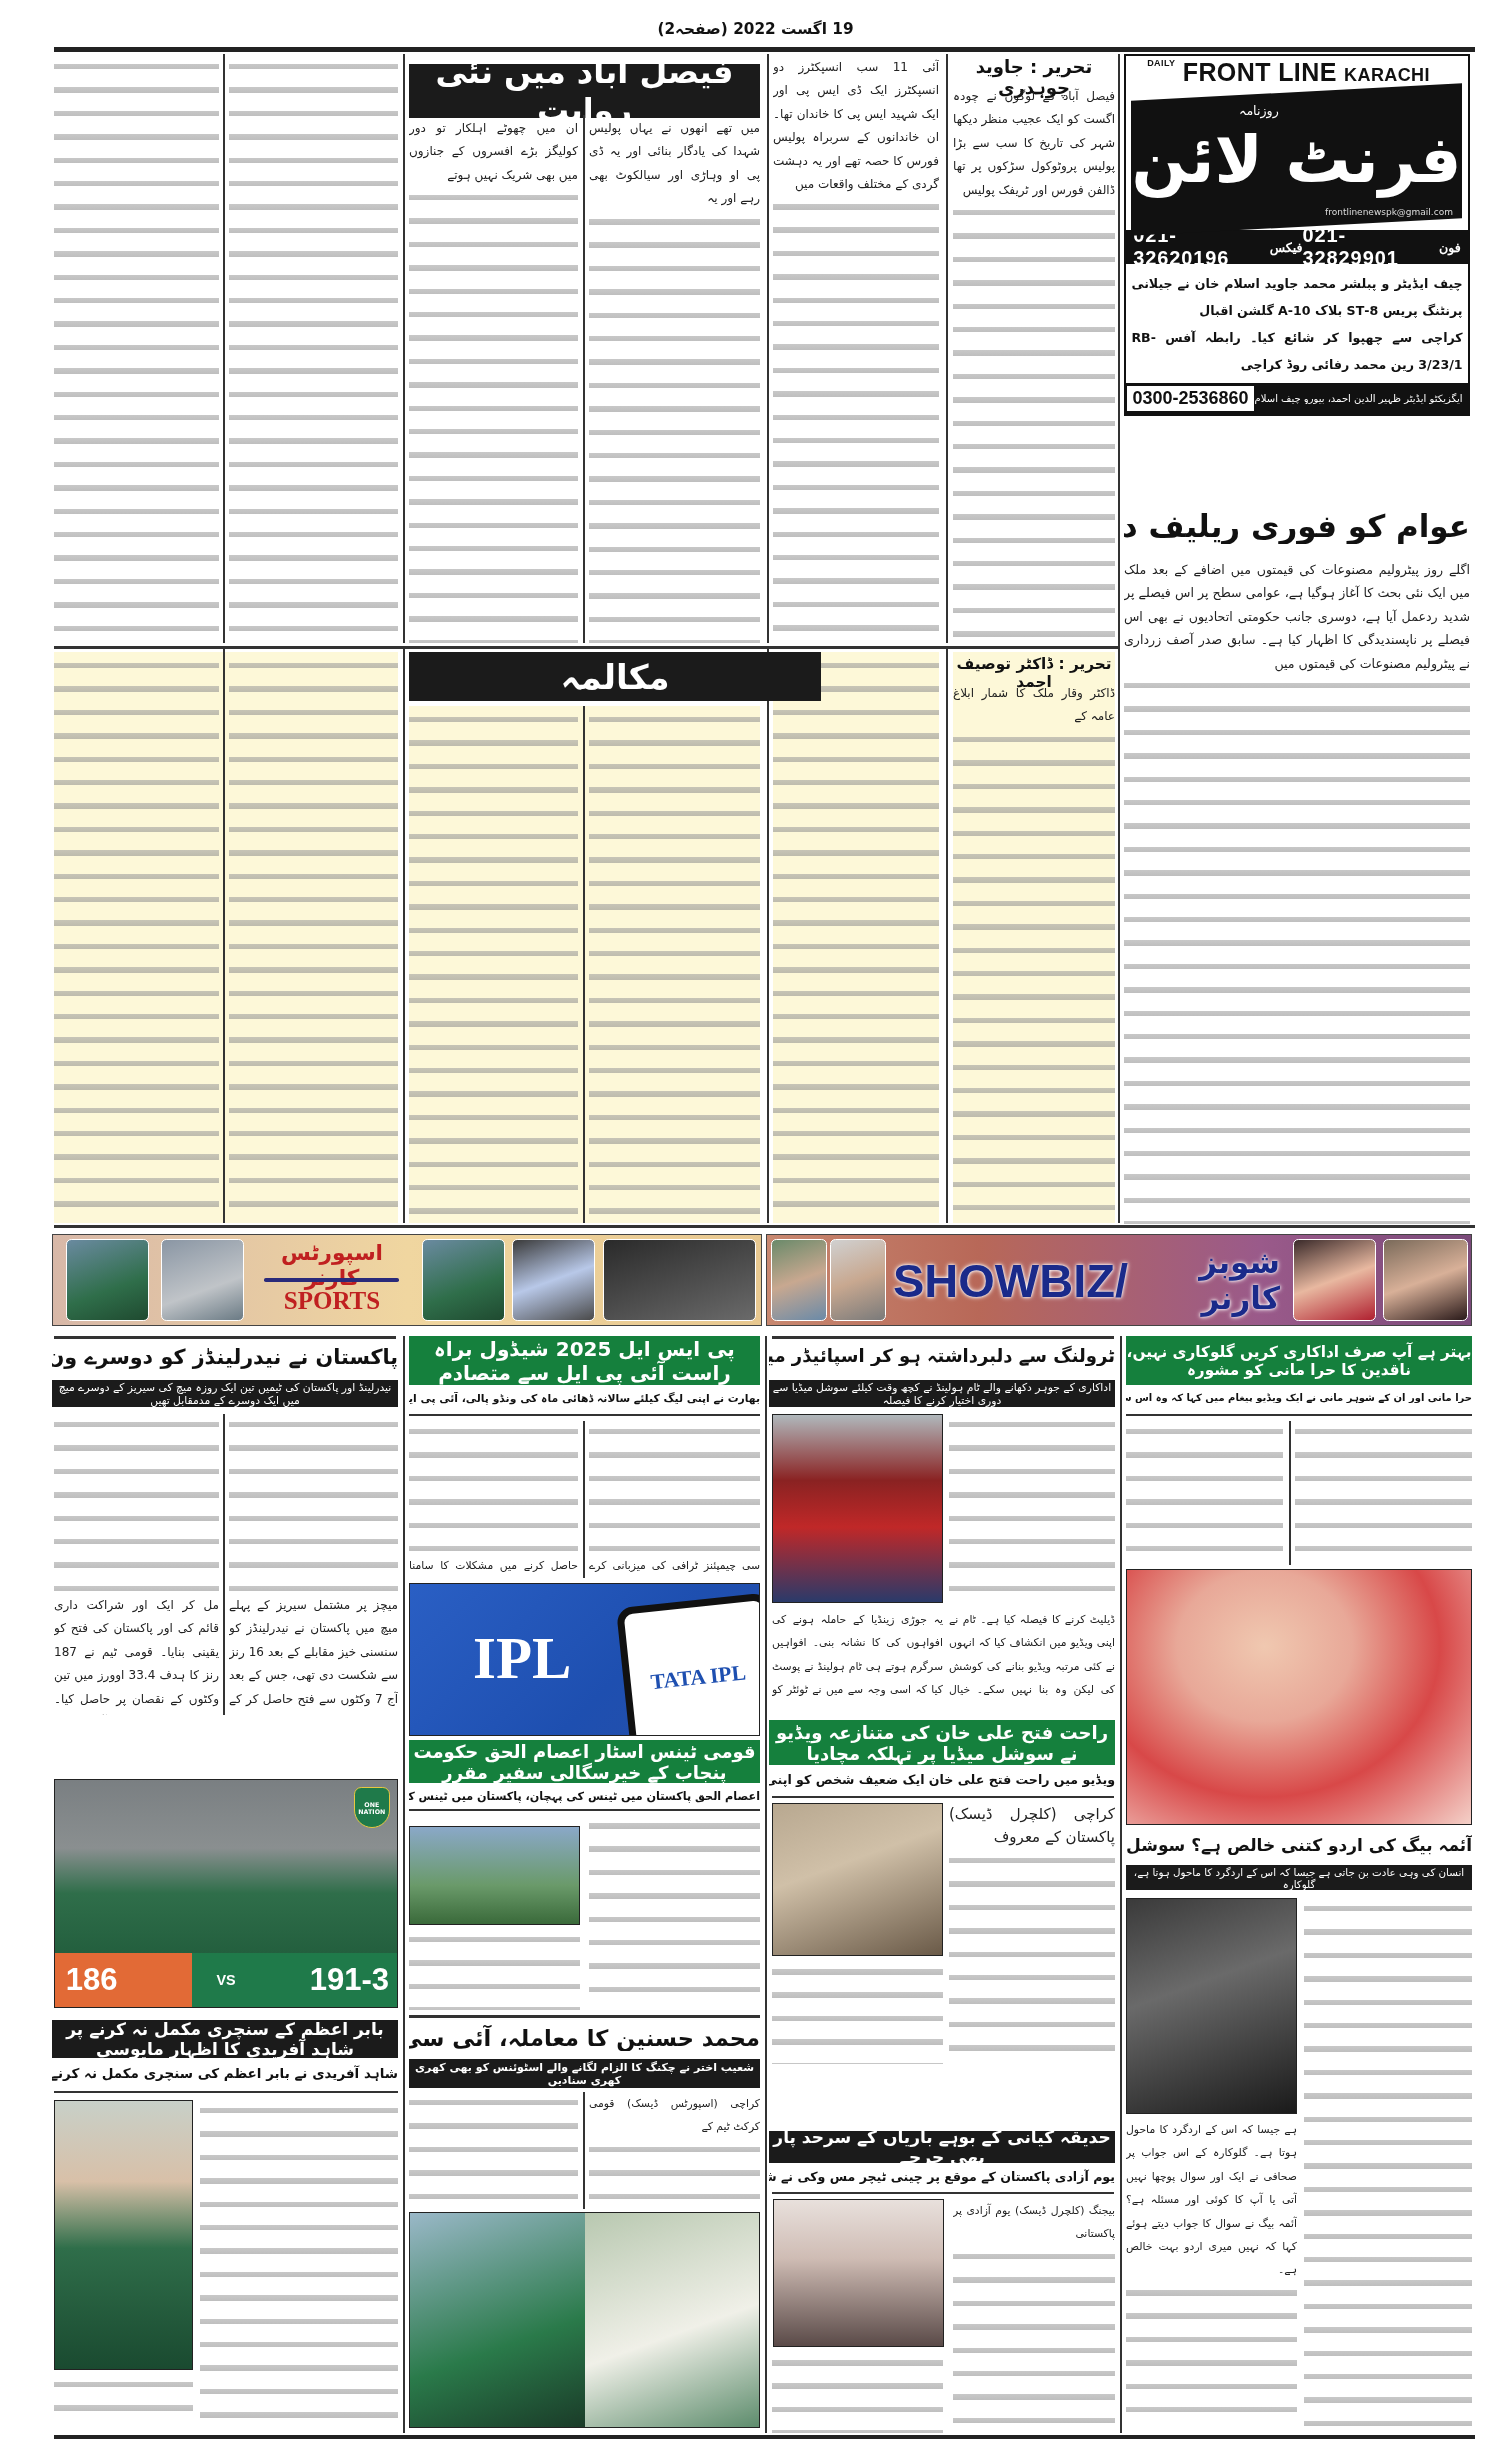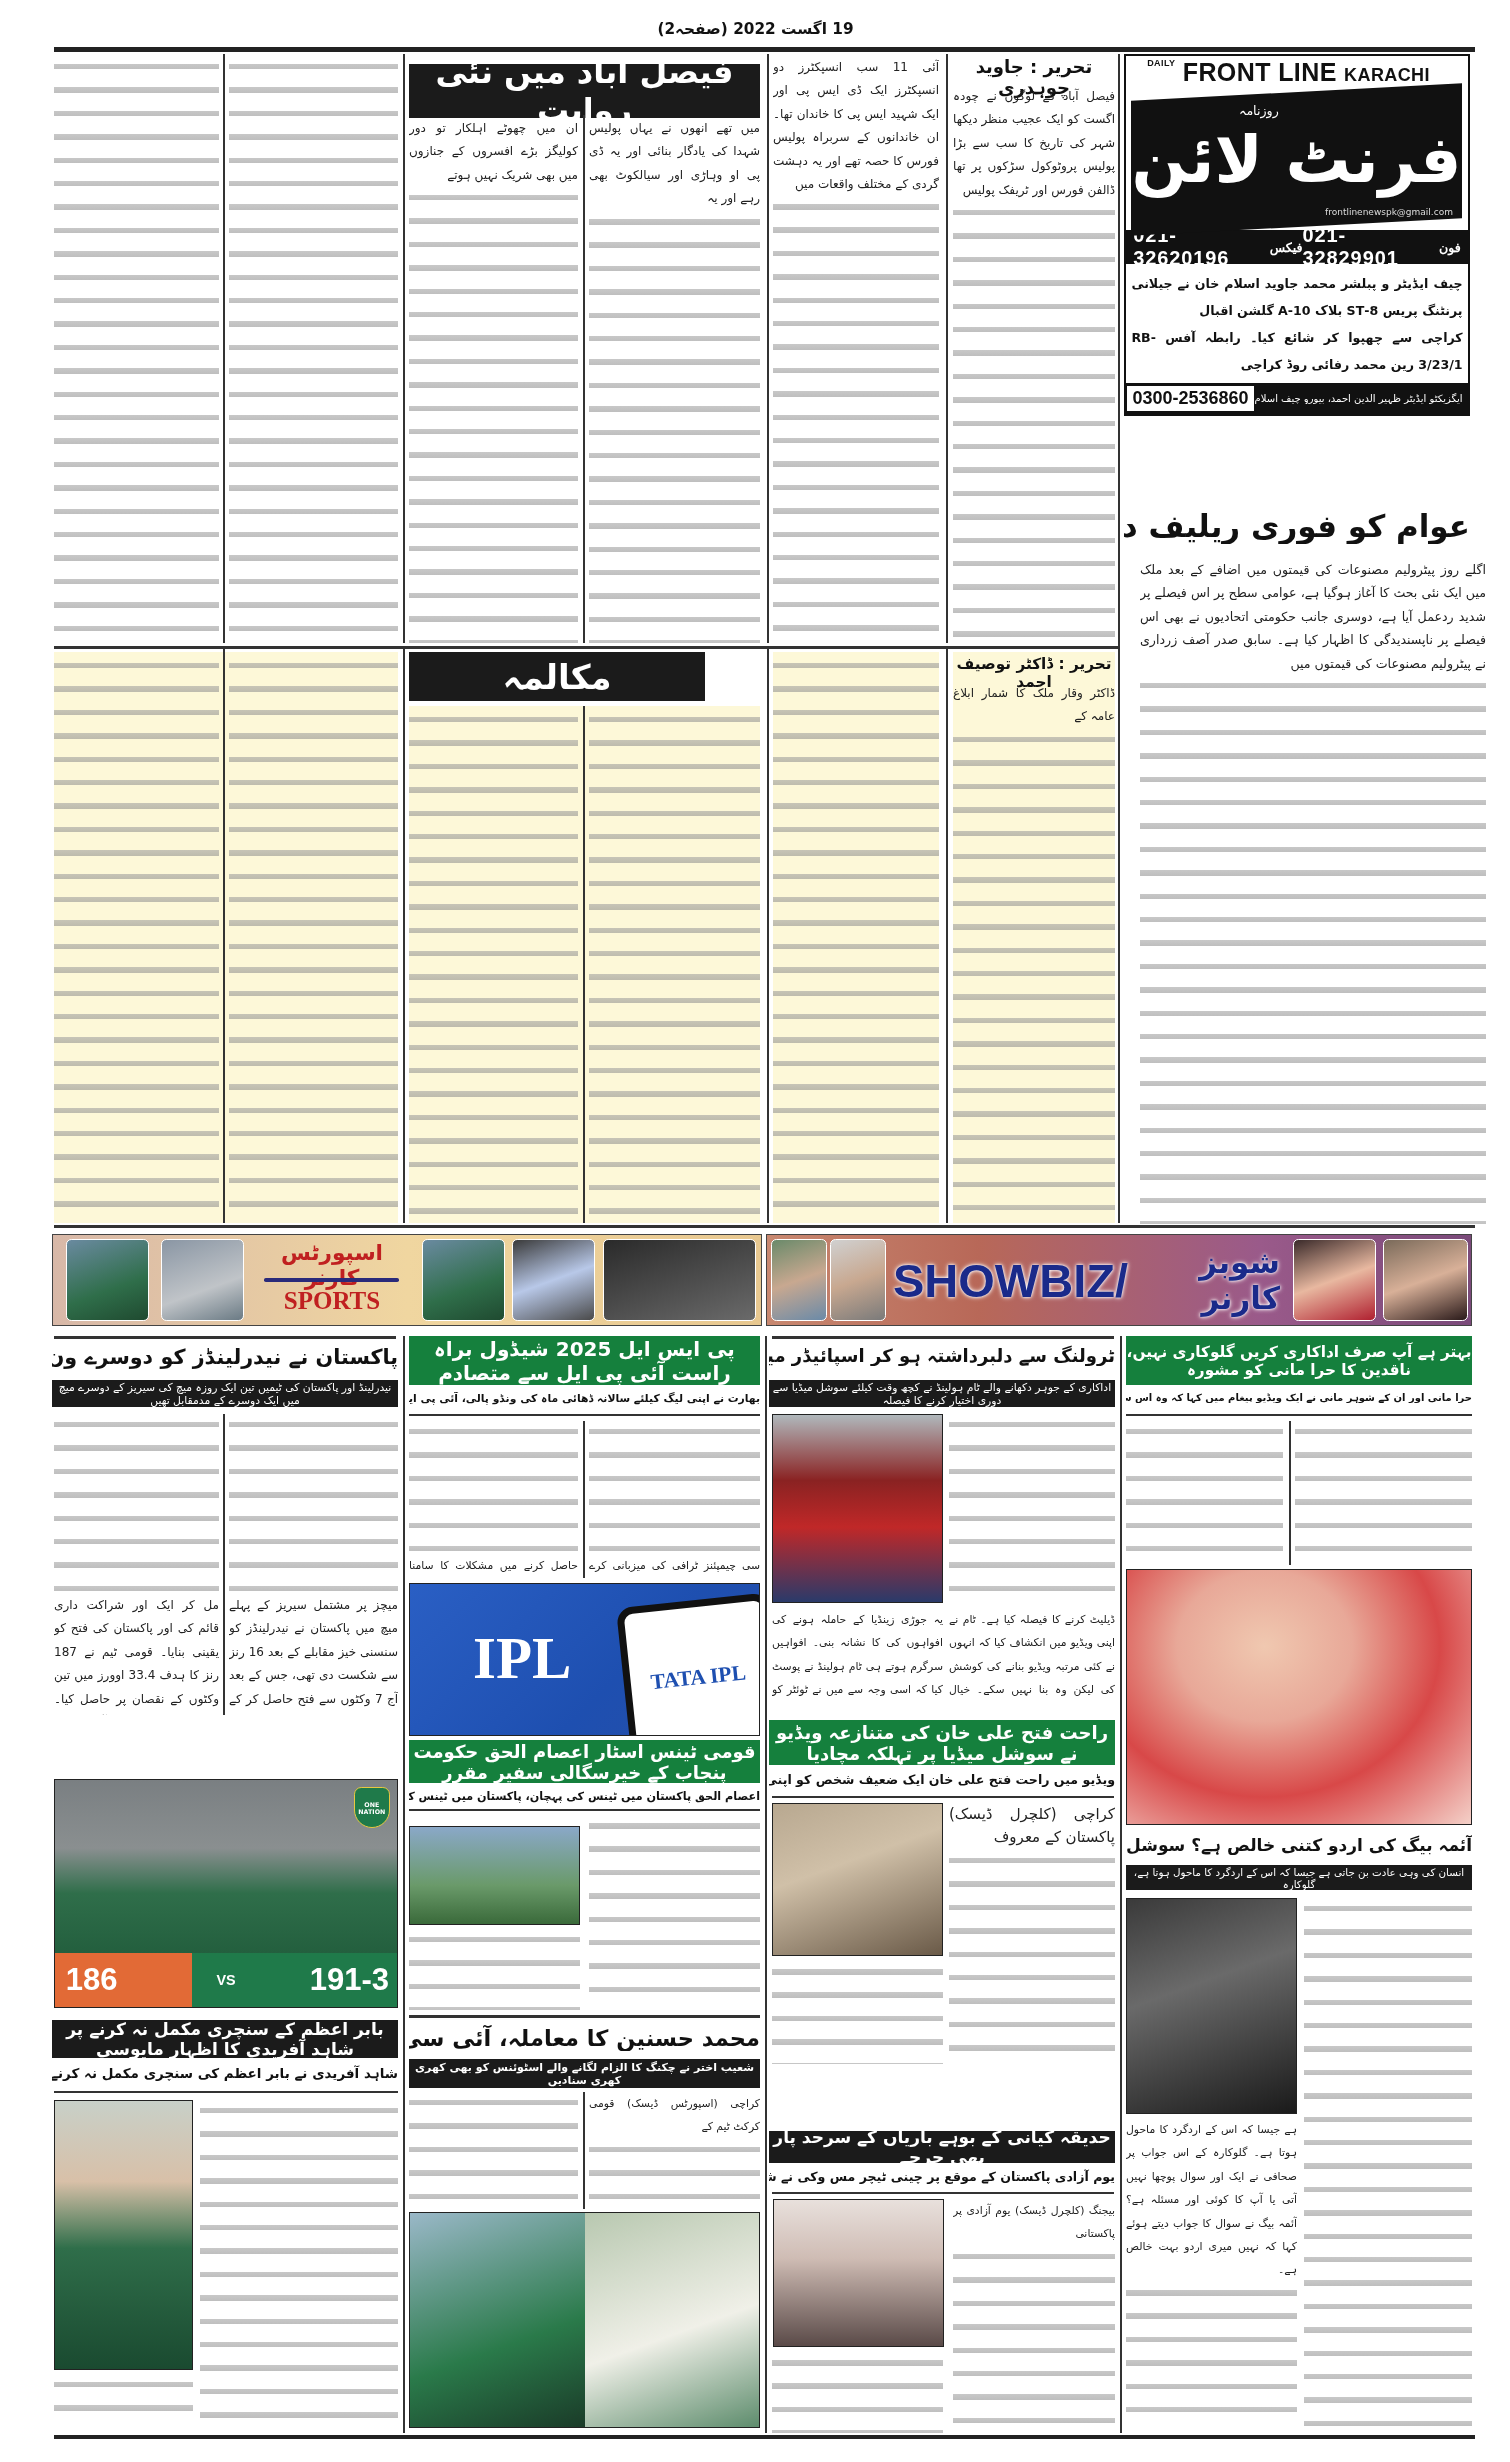--- a/index.html
+++ b/index.html
@@ -95,21 +95,21 @@
     <div>چیف ایڈیٹر و پبلشر محمد جاوید اسلام خان نے جیلانی پرنٹنگ پریس 8-ST بلاک 10-A گلشن اقبال</div>
     <div>کراچی سے چھپوا کر شائع کیا۔ رابطہ آفس RB-3/23/1 رین محمد رفائی روڈ کراچی</div>
   </div>
   <div class="mast-foot">
     <span class="ph">0300-2536860</span>
     <span class="txt">ایگزیکٹو ایڈیٹر ظہیر الدین احمد، بیورو چیف اسلام آباد ، پروفیسر ایم اے رشید</span>
   </div>
 </div>
 
 <div class="headline" style="left:1124px;top:508px;width:346px;font-size:31px;">عوام کو فوری ریلیف دیا جائے</div>
-<div class="col" style="left:1124px;top:558px;width:346px;height:666px;margin-left:16px;">
+<div class="col" style="left:1124px;top:558px;width:346px;height:666px;">
   <p style="font-size:12.6px;">اگلے روز پیٹرولیم مصنوعات کی قیمتوں میں اضافے کے بعد ملک میں ایک نئی بحث کا آغاز ہوگیا ہے، عوامی سطح پر اس فیصلے پر شدید ردعمل آیا ہے، دوسری جانب حکومتی اتحادیوں نے بھی اس فیصلے پر ناپسندیدگی کا اظہار کیا ہے۔ سابق صدر آصف زرداری نے پیٹرولیم مصنوعات کی قیمتوں میں</p>
   <div class="txtfill" style="height:576px;"></div>
 </div>
 <div class="vrule" style="left:1118px;top:54px;height:1169px;"></div>
 
 <div class="byline" style="left:953px;top:56px;width:162px;">تحریر : جاوید چوہدری</div>
 <div class="col" style="left:953px;top:85px;width:162px;height:558px;">
   <p>فیصل آباد کے لوگوں نے چودہ اگست کو ایک عجیب منظر دیکھا شہر کی تاریخ کا سب سے بڑا پولیس پروٹوکول سڑکوں پر تھا ڈالفن فورس اور ٹریفک پولیس</p>
   <div class="txtfill" style="height:468px;"></div>
 </div>
@@ -147,21 +147,21 @@
   <p>ڈاکٹر وقار ملک کا شمار ابلاغ عامہ کے</p>
   <div class="txtfill" style="height:504px;"></div>
 </div>
 <div class="vrule" style="left:946px;top:649px;height:574px;"></div>
 <div class="yellow abs" style="left:773px;top:652px;width:166px;height:571px;"></div>
 <div class="col" style="left:773px;top:655px;width:166px;height:567px;">
     <div class="txtfill" style="height:567px;"></div>
   </div>
 <div class="vrule" style="left:767px;top:649px;height:574px;"></div>
 
-<div class="blackbar" style="left:409px;top:652px;width:296px;height:49px;font-size:34px;letter-spacing:18px;">مکالمہ</div>
+<div class="blackbar" style="left:409px;top:652px;width:412px;height:49px;font-size:34px;letter-spacing:18px;">مکالمہ</div>
 <div class="yellow abs" style="left:409px;top:706px;width:351px;height:517px;"></div>
 <div class="col" style="left:589px;top:709px;width:171px;height:513px;">
     <div class="txtfill" style="height:513px;"></div>
   </div>
 <div class="vrule" style="left:583px;top:706px;height:517px;"></div>
 <div class="col" style="left:409px;top:709px;width:169px;height:513px;">
     <div class="txtfill" style="height:513px;"></div>
   </div>
 <div class="vrule" style="left:403px;top:649px;height:574px;"></div>
 <div class="yellow abs" style="left:54px;top:652px;width:344px;height:571px;"></div>

